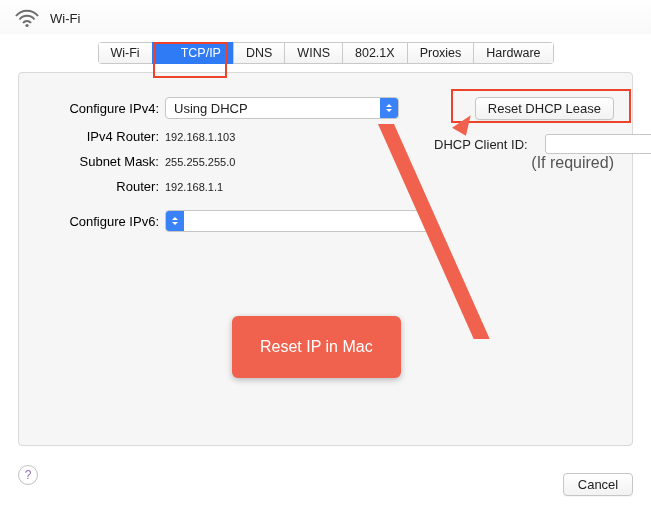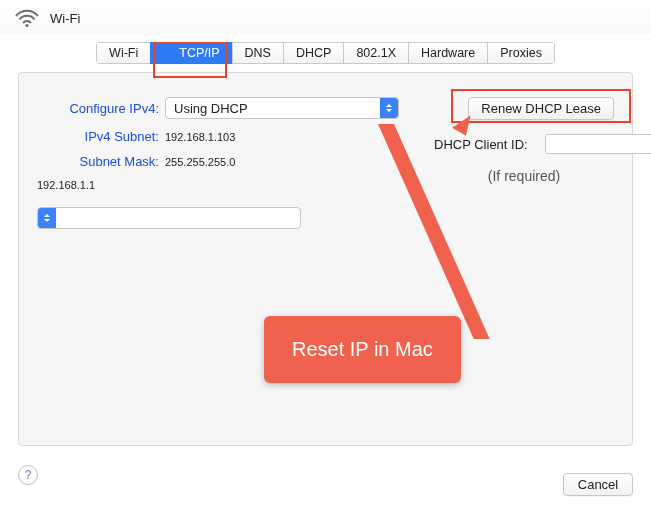--- a/index.html
+++ b/index.html
@@ -76,21 +76,21 @@
   .row {
     display: flex;
     align-items: center;
     margin-bottom: 10px;
   }
   .lbl {
     width: 128px;
     text-align: right;
     padding-right: 6px;
     font-size: 13px;
-    color: #1d4ed8;
+    color: #000000;
   }
   .val { font-size: 11px; }
   .select {
     display: inline-flex;
     align-items: center;
     background: #fff;
     border: 1px solid #c6c6c6;
     border-radius: 4px;
     height: 22px;
     overflow: hidden;
@@ -123,43 +123,42 @@
   .dhcp-label { white-space:nowrap; font-size:13px;}
   .dhcp-input {
     margin-left: 6px;
     width: 110px; height: 20px;
     border: 1px solid #c6c6c6;
     border-radius: 3px;
     padding: 0 4px;
     font-size: 12px;
     background:#fff;
   }
-  .req { font-size: 14px; color:#555; text-align:center; margin-top:14px;}
+  .req { font-size: 16px; color:#555; text-align:right; margin-top:0;}
   .footer {
     position:absolute; left:0; right:0; bottom:10px;
     display:flex; align-items:center; padding: 0 18px;
   }
   .help {
     width:20px; height:20px; border:1px solid #bfbfbf; border-radius:50%;
     display:flex; align-items:center; justify-content:center;
     color:#8a6fb5; font-size:12px; background:#fff;
   }
   .footer-spacer { flex:1; }
   .footer .mac-btn { min-width: 70px; text-align:center; margin-left:10px;margin-top:20px; }
   
   .balloon {
     position:absolute;
     background:#F0624D;
     color:#fff;
-    font-size:20px;
+    font-size:16px;
     padding: 22px 28px;
     border-radius:6px;
     box-shadow: 0 2px 6px rgba(0,0,0,0.25);
     z-index:4;
-    margin-left:32px;
   }
   .pointer {
     position:absolute;
     background:#F0624D;
     z-index:3;
   }
   .tip {
     position:absolute;
     width:0; height:0;
     z-index:3;
@@ -178,60 +177,62 @@
     </svg>
   </span>
   <span class="title">Wi-Fi</span>
 </div>
 
 <div class="tabbar">
   <div class="seg">
     <div class="tab">Wi-Fi</div>
     <div class="tab selected">TCP/IP</div>
     <div class="tab">DNS</div>
-    <div class="tab">DHCP</div>
+    <div class="tab">WINS</div>
     <div class="tab">802.1X</div>
+    <div class="tab">Proxies</div>
     <div class="tab">Hardware</div>
-    <div class="tab">Proxies</div>
   </div>
 </div>
 
 <div class="highlight-tab" style="left:153px; top:42px; width:74px; height:36px;"></div>
 
 <div class="panel">
 
   <div class="form">
     <div class="row">
       <div class="lbl">Configure IPv4:</div>
       <div class="select" style="width:234px">
         <span class="text">Using DHCP</span>
         <span class="arrows"></span>
       </div>
     </div>
     <div class="row">
-      <div class="lbl">IPv4 Subnet:</div>
+      <div class="lbl">IPv4 Router:</div>
       <div class="val">192.168.1.103</div>
     </div>
     <div class="row">
       <div class="lbl">Subnet Mask:</div>
       <div class="val">255.255.255.0</div>
     </div>
     <div class="row">
+      <div class="lbl">Router:</div>
       <div class="val">192.168.1.1</div>
     </div>
     <div class="row" style="margin-top:16px">
+      <div class="lbl">Configure IPv6:</div>
       <div class="select" style="width:264px">
         <span class="arrows"></span>
       </div>
     </div>
   </div>
 
   <div class="right-col">
     <div style="text-align:right">
-      <span class="mac-btn">Renew DHCP Lease</span>
+      <span class="mac-btn">Reset DHCP Lease</span>
     </div>
     <div class="dhcp-row">
       <span class="dhcp-label">DHCP Client ID:</span>
       <input class="dhcp-input" value="" style="">
     </div>
     <div class="req">(If required)</div>
   </div>
 
 </div>
 

